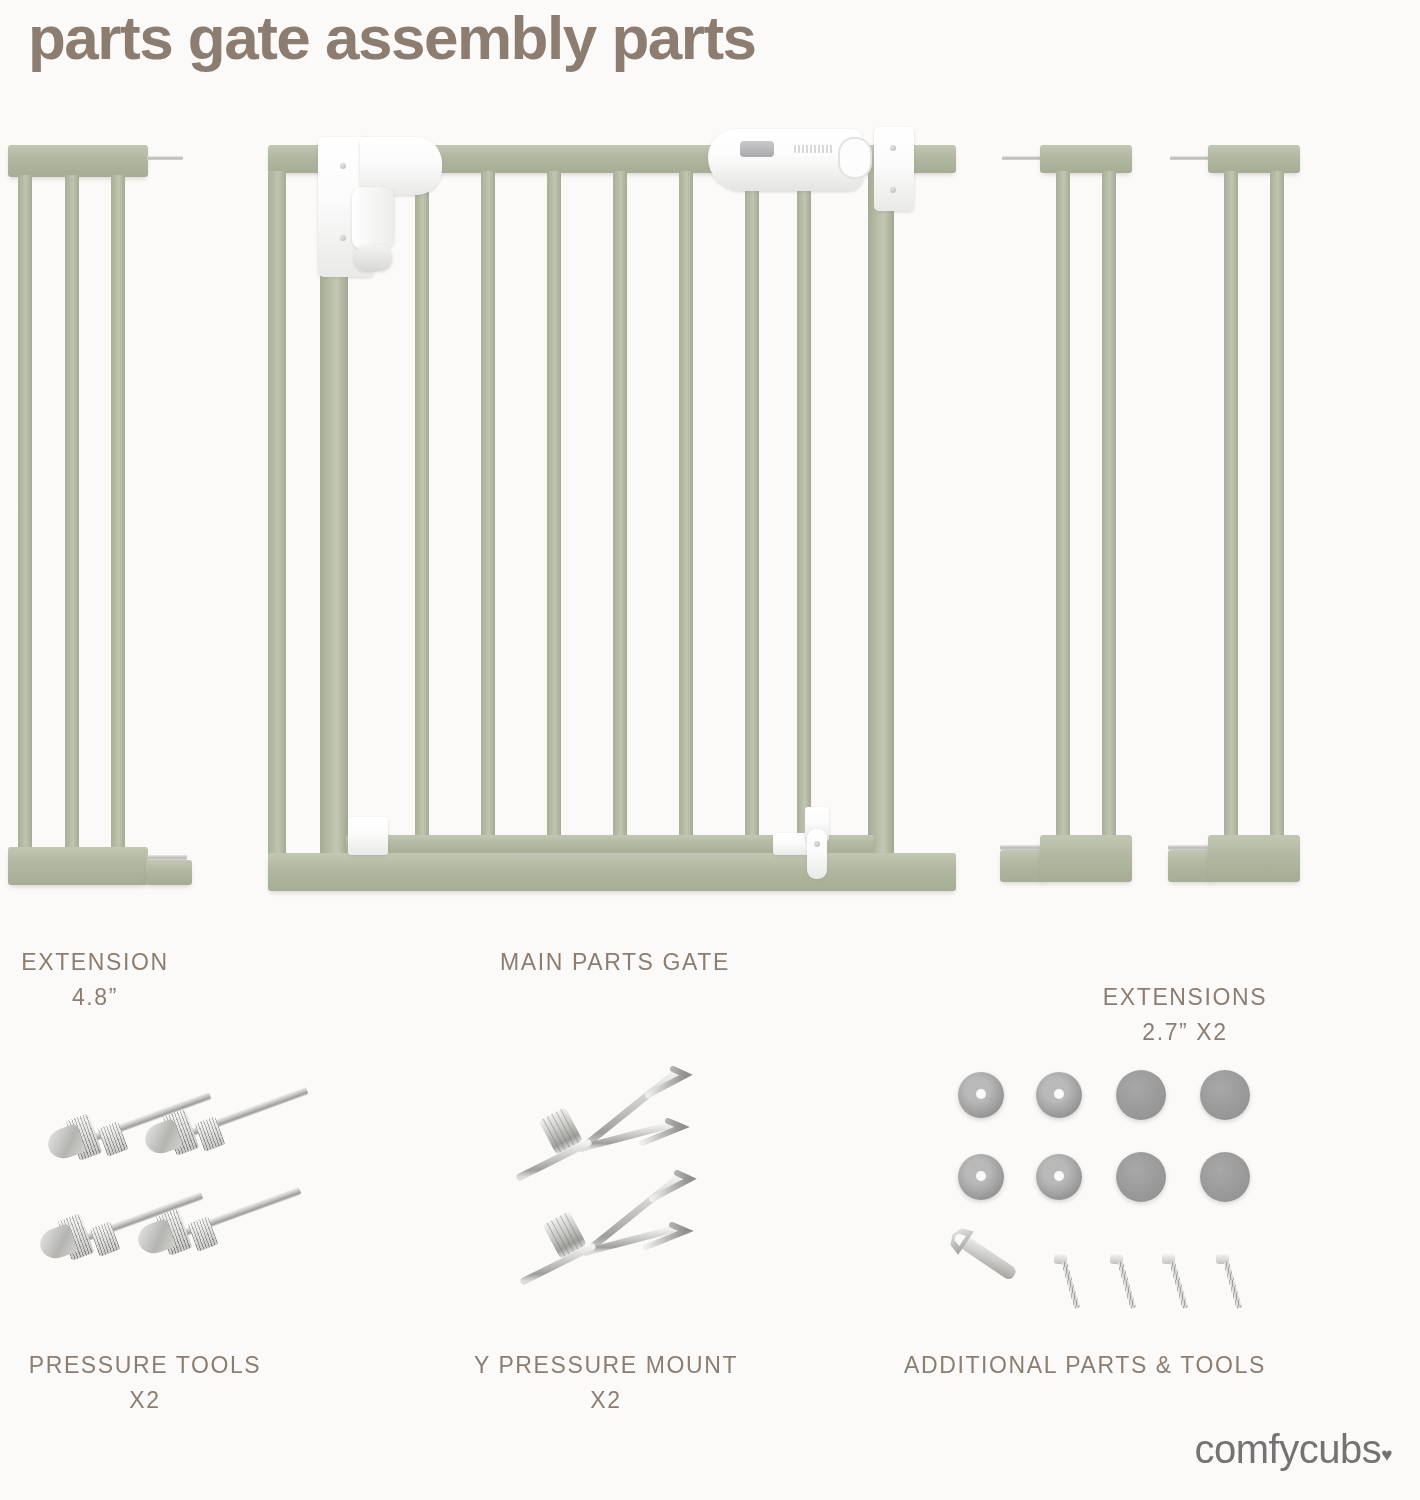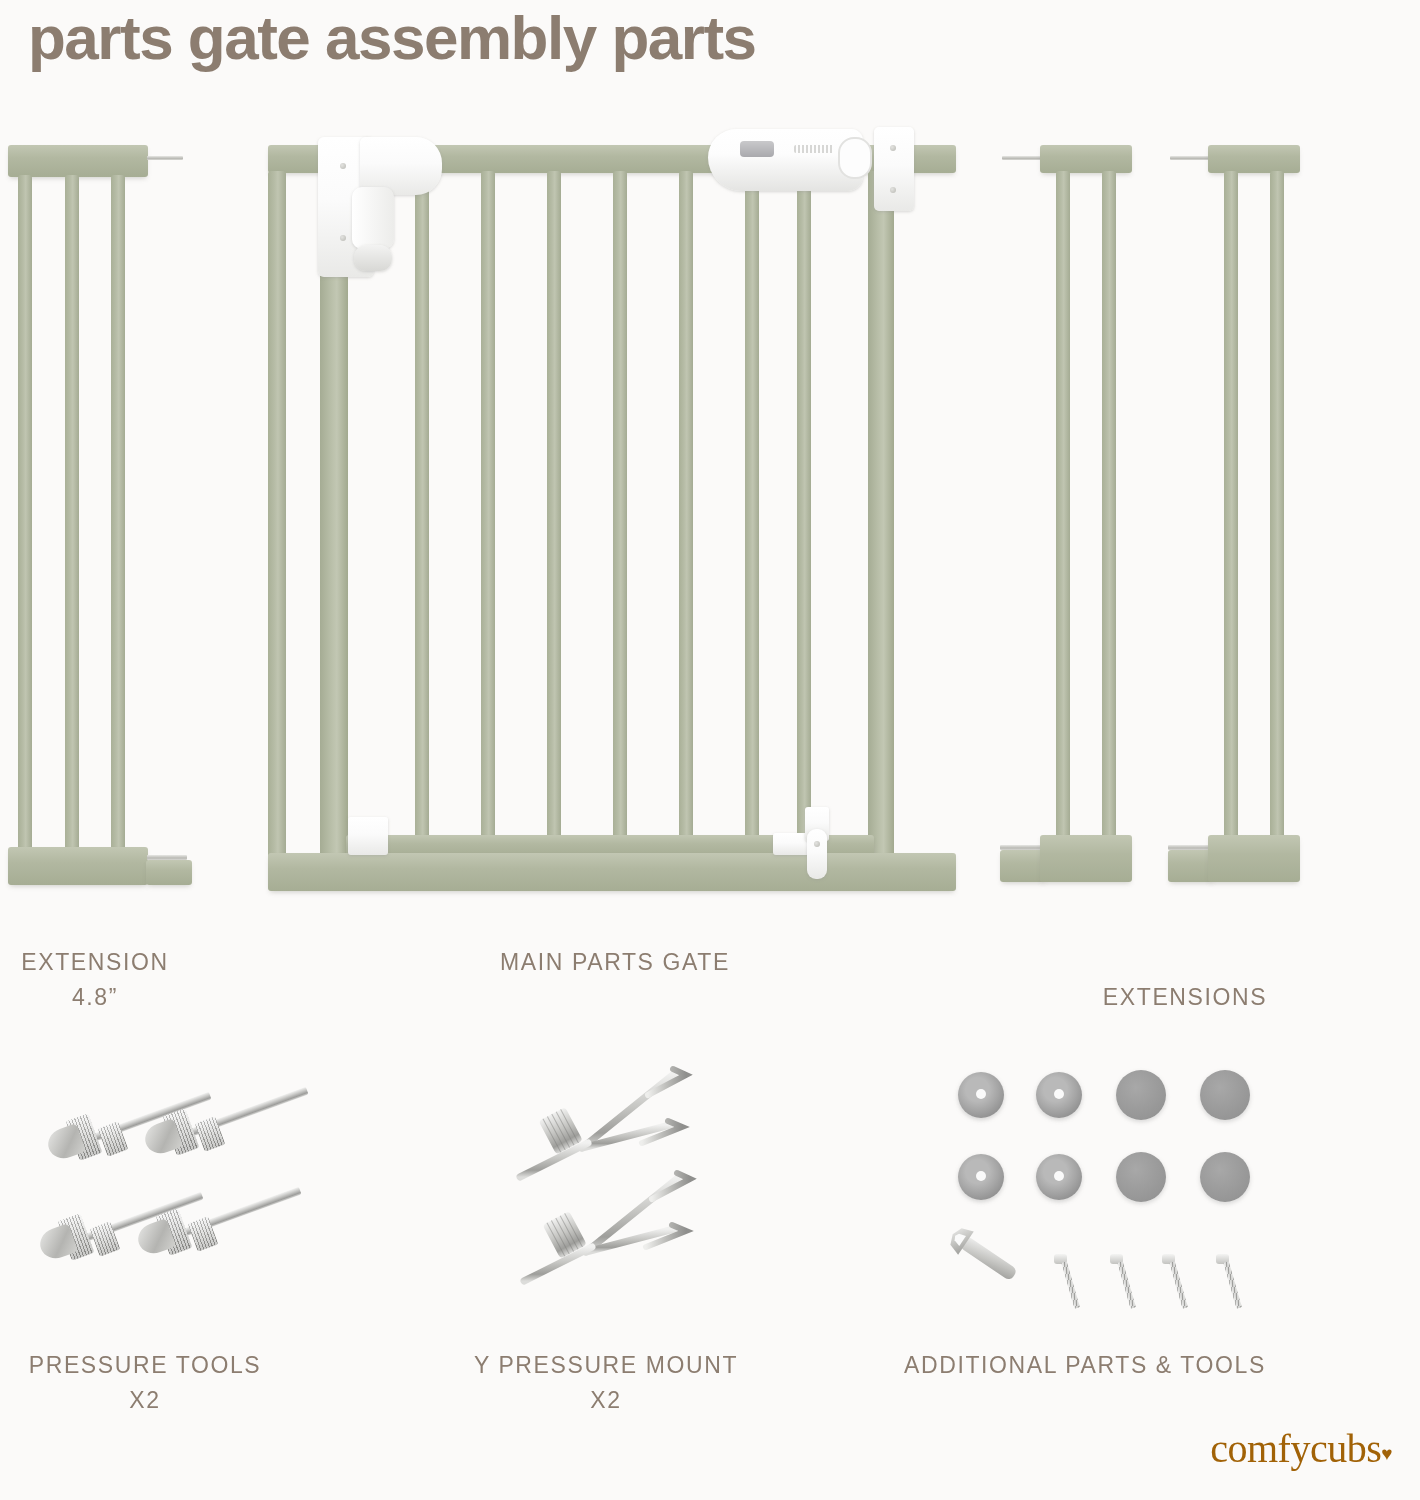--- a/index.html
+++ b/index.html
@@ -123,23 +123,23 @@
     background: linear-gradient(to bottom, #f4f4f3, #c3c3c0);
   }
 
   .wrench { position: absolute; }
 
   
   #brand {
     position: absolute;
     right: 28px;
     bottom: 28px;
-    font-family: Liberation Serif, serif;
+    font-family: Liberation Sans, sans-serif;
     font-size: 40px;
-    color: #a16207;
+    color: #737373;
     letter-spacing: -0.5px;
     white-space: nowrap;
   }
   #brand .heart { font-size: 19px; vertical-align: 2px; }
 </style>
 </head>
 <body>
 
 <div id="page-title">parts gate assembly parts</div>
 
@@ -243,20 +243,21 @@
   <div class="rail" style="left:28px;top:0;width:92px;height:28px;"></div>
   <div class="bar" style="left:44px;top:26px;width:14px;height:692px;"></div>
   <div class="bar" style="left:90px;top:26px;width:14px;height:692px;"></div>
   <div class="pin" style="left:-12px;top:700px;width:44px;height:5px;"></div>
   <div class="rail" style="left:-12px;top:705px;width:46px;height:32px;"></div>
   <div class="rail" style="left:28px;top:690px;width:92px;height:47px;"></div>
 </div>
 
 <div class="caption" style="left:1020px;top:948px;width:330px;margin-top:32px;">
   <span>EXTENSIONS</span>
+  <span class="l2">2.7” X2</span>
 </div>
 
 <div style="position:absolute;left:40px;top:1080px;width:280px;height:200px;">
 
   <div style="position:absolute;left:10px;top:10px;width:200px;height:80px;">
     <div class="metal-rod" style="left:38px;top:46px;width:130px;height:8px;transform:rotate(-20deg);transform-origin:left center;"></div>
     <div class="knurl" style="left:22px;top:26px;width:24px;height:42px;transform:rotate(-20deg);"></div>
     <div class="cup-end" style="left:-2px;top:38px;width:34px;height:30px;border-radius:50% 14% 14% 50%;transform:rotate(-20deg);"></div>
     <div class="knurl" style="left:52px;top:34px;width:22px;height:30px;transform:rotate(-20deg);"></div>
   </div>

